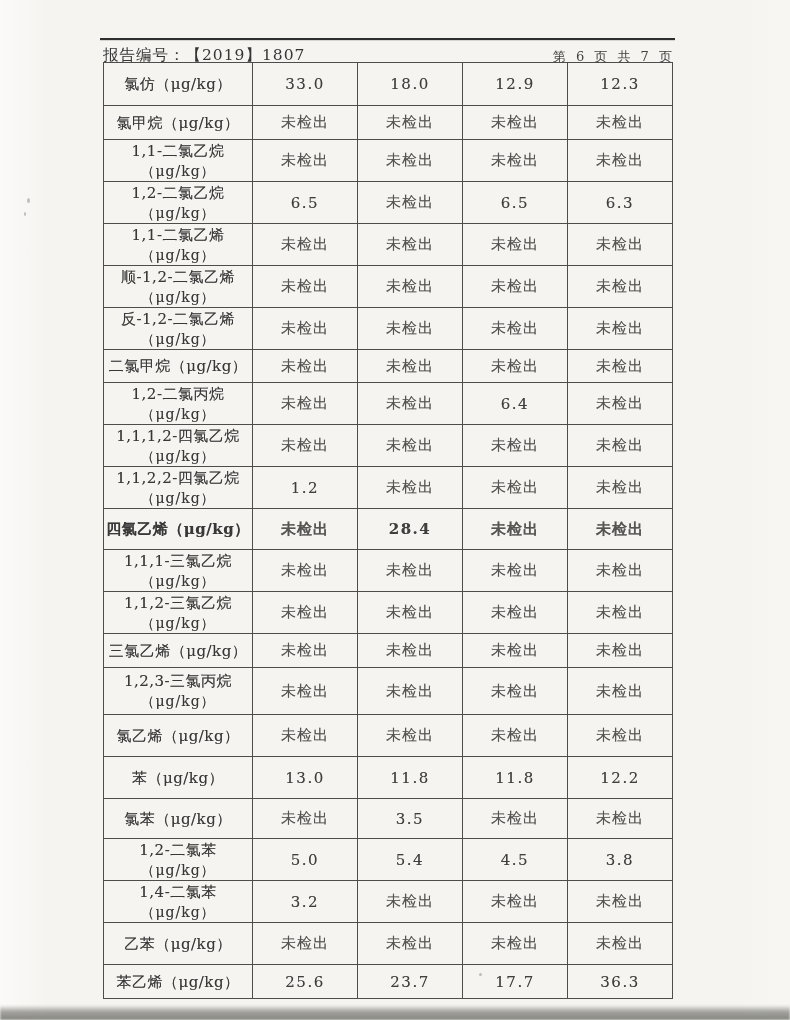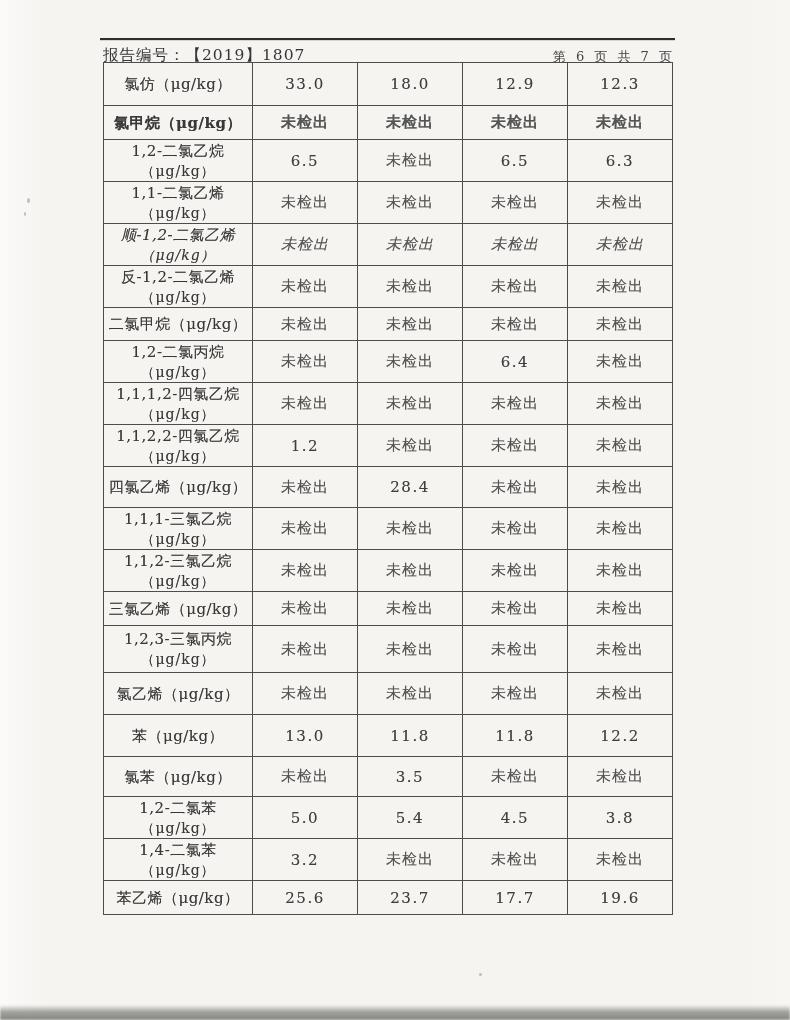--- a/index.html
+++ b/index.html
@@ -111,42 +111,49 @@
       <col style="width:105px">
     </colgroup>
     <tbody id="results-body">
         <tr style="height: 43px;">
           <td class="label-cell">氯仿（μg/kg）</td>
           <td class="value-cell num">33.0</td>
           <td class="value-cell num">18.0</td>
           <td class="value-cell num">12.9</td>
           <td class="value-cell num">12.3</td>
         </tr>
-        <tr style="height: 34px; font-weight: bold;">
+        <tr style="height: 34px;">
           <td class="label-cell">氯甲烷（μg/kg）</td>
+          <td class="value-cell nd">未检出</td>
+          <td class="value-cell nd">未检出</td>
+          <td class="value-cell nd">未检出</td>
+          <td class="value-cell nd">未检出</td>
+        </tr>
+        <tr style="height: 42px;">
+          <td class="label-cell"><span>1,1-二氯乙烷</span><span class="unit-line">（μg/kg）</span></td>
           <td class="value-cell nd">未检出</td>
           <td class="value-cell nd">未检出</td>
           <td class="value-cell nd">未检出</td>
           <td class="value-cell nd">未检出</td>
         </tr>
         <tr style="height: 42px;">
           <td class="label-cell"><span>1,2-二氯乙烷</span><span class="unit-line">（μg/kg）</span></td>
           <td class="value-cell num">6.5</td>
           <td class="value-cell nd">未检出</td>
           <td class="value-cell num">6.5</td>
           <td class="value-cell num">6.3</td>
         </tr>
         <tr style="height: 42px;">
           <td class="label-cell"><span>1,1-二氯乙烯</span><span class="unit-line">（μg/kg）</span></td>
           <td class="value-cell nd">未检出</td>
           <td class="value-cell nd">未检出</td>
           <td class="value-cell nd">未检出</td>
           <td class="value-cell nd">未检出</td>
         </tr>
-        <tr style="height: 42px; font-style: italic;">
+        <tr style="height: 42px;">
           <td class="label-cell"><span>顺-1,2-二氯乙烯</span><span class="unit-line">（μg/kg）</span></td>
           <td class="value-cell nd">未检出</td>
           <td class="value-cell nd">未检出</td>
           <td class="value-cell nd">未检出</td>
           <td class="value-cell nd">未检出</td>
         </tr>
         <tr style="height: 42px;">
           <td class="label-cell"><span>反-1,2-二氯乙烯</span><span class="unit-line">（μg/kg）</span></td>
           <td class="value-cell nd">未检出</td>
           <td class="value-cell nd">未检出</td>
@@ -174,21 +181,21 @@
           <td class="value-cell nd">未检出</td>
           <td class="value-cell nd">未检出</td>
         </tr>
         <tr style="height: 42px;">
           <td class="label-cell"><span>1,1,2,2-四氯乙烷</span><span class="unit-line">（μg/kg）</span></td>
           <td class="value-cell num">1.2</td>
           <td class="value-cell nd">未检出</td>
           <td class="value-cell nd">未检出</td>
           <td class="value-cell nd">未检出</td>
         </tr>
-        <tr style="height: 41px;">
+        <tr style="height: 41px; font-weight: bold;">
           <td class="label-cell">四氯乙烯（μg/kg）</td>
           <td class="value-cell nd">未检出</td>
           <td class="value-cell num">28.4</td>
           <td class="value-cell nd">未检出</td>
           <td class="value-cell nd">未检出</td>
         </tr>
         <tr style="height: 42px;">
           <td class="label-cell"><span>1,1,1-三氯乙烷</span><span class="unit-line">（μg/kg）</span></td>
           <td class="value-cell nd">未检出</td>
           <td class="value-cell nd">未检出</td>
@@ -244,26 +251,33 @@
           <td class="value-cell num">4.5</td>
           <td class="value-cell num">3.8</td>
         </tr>
         <tr style="height: 42px;">
           <td class="label-cell"><span>1,4-二氯苯</span><span class="unit-line">（μg/kg）</span></td>
           <td class="value-cell num">3.2</td>
           <td class="value-cell nd">未检出</td>
           <td class="value-cell nd">未检出</td>
           <td class="value-cell nd">未检出</td>
         </tr>
+        <tr style="height: 42px;">
+          <td class="label-cell">乙苯（μg/kg）</td>
+          <td class="value-cell nd">未检出</td>
+          <td class="value-cell nd">未检出</td>
+          <td class="value-cell nd">未检出</td>
+          <td class="value-cell nd">未检出</td>
+        </tr>
         <tr style="height: 34px;">
           <td class="label-cell">苯乙烯（μg/kg）</td>
           <td class="value-cell num">25.6</td>
           <td class="value-cell num">23.7</td>
           <td class="value-cell num">17.7</td>
-          <td class="value-cell num">19.6</td>
+          <td class="value-cell num">36.3</td>
         </tr>
       </tbody>
   </table>
 </div>
 
 <div class="speck" style="left:27px; top:198px; width:3px; height:5px;"></div>
 <div class="speck" style="left:24px; top:212px; width:2px; height:4px;"></div>
 <div class="speck" style="left:479px; top:973px; width:3px; height:3px;"></div>
 <div class="bottom-band"></div>
 

